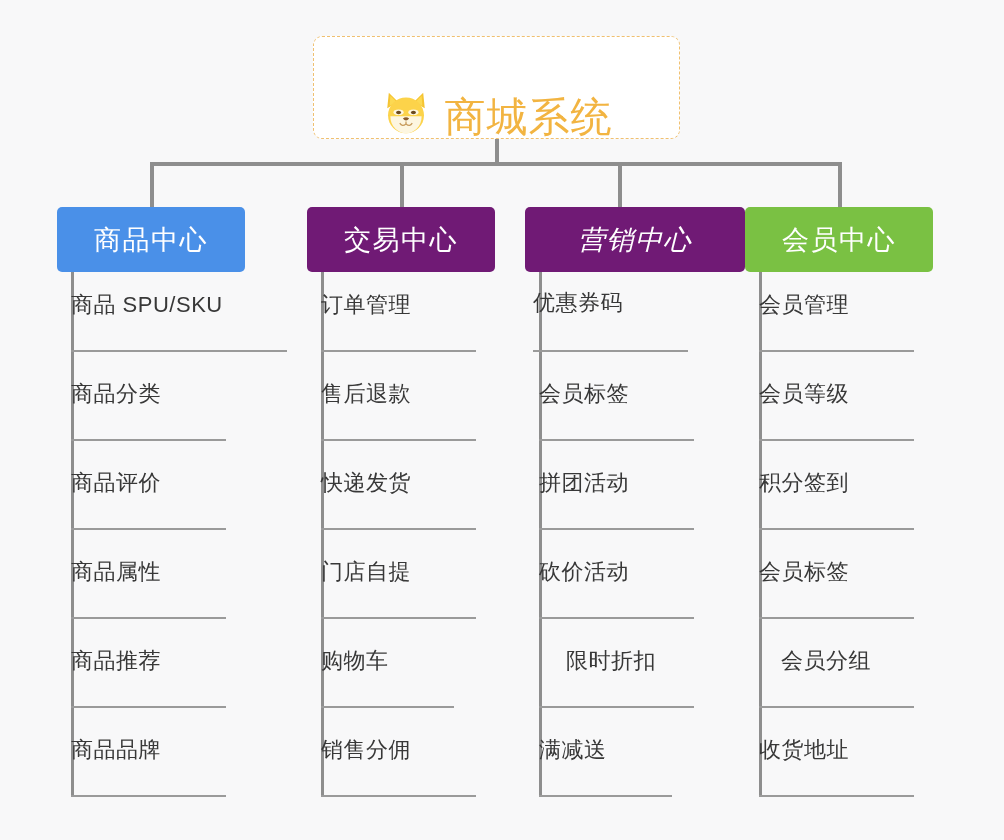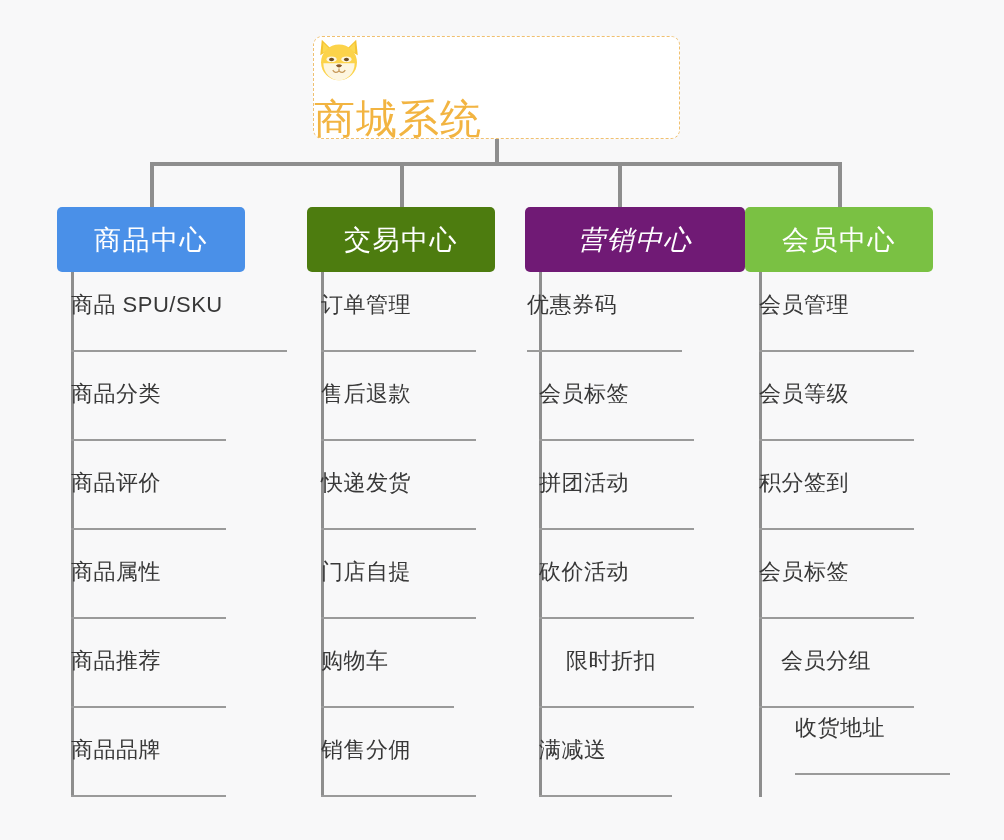--- a/index.html
+++ b/index.html
@@ -24,24 +24,23 @@
     position: absolute;
     left: 313px;
     top: 36px;
     width: 367px;
     height: 103px;
     box-sizing: border-box;
     background: #ffffff;
     border: 1px dashed #f0c070;
     border-radius: 9px;
     display: flex;
-    align-items: flex-start;
+    align-items: flex-end;
     justify-content: center;
     gap: 14px;
-    flex-direction: column;
   }
   .root-icon {
     width: 50px;
     height: 50px;
     flex: 0 0 auto;
     display: block;
   }
   .root-title {
     font-size: 41px;
     line-height: 1;
@@ -154,21 +153,21 @@
     </div>
     <div class="leaf" style="left:14px; top:412px; width:155px;">
       <span class="leaf-label">商品推荐</span>
     </div>
     <div class="leaf" style="left:14px; top:501px; width:155px;">
       <span class="leaf-label">商品品牌</span>
     </div>
   </div>
 
   <div class="column" style="left:307px;">
-    <div class="cat-box" style="width:188px; background:#4d7c0f;">
+    <div class="cat-box" style="width:188px; background:#701a75;">
       <span>交易中心</span>
     </div>
     <div class="trunk" style="left:14px; top:65px; height:525px;"></div>
     <div class="leaf" style="left:14px; top:56px; width:155px;">
       <span class="leaf-label">订单管理</span>
     </div>
     <div class="leaf" style="left:14px; top:145px; width:155px;">
       <span class="leaf-label">售后退款</span>
     </div>
     <div class="leaf" style="left:14px; top:234px; width:155px;">
@@ -183,21 +182,21 @@
     <div class="leaf" style="left:14px; top:501px; width:155px;">
       <span class="leaf-label">销售分佣</span>
     </div>
   </div>
 
   <div class="column" style="left:525px;">
     <div class="cat-box" style="width:220px; background:#701a75;font-style:italic;">
       <span>营销中心</span>
     </div>
     <div class="trunk" style="left:14px; top:65px; height:525px;"></div>
-    <div class="leaf" style="left:2px; top:56px; width:155px;">
+    <div class="leaf" style="left:8px; top:56px; width:155px;font-family:Liberation Mono, monospace;">
       <span class="leaf-label">优惠券码</span>
     </div>
     <div class="leaf" style="left:14px; top:145px; width:155px;">
       <span class="leaf-label">会员标签</span>
     </div>
     <div class="leaf" style="left:14px; top:234px; width:155px;">
       <span class="leaf-label">拼团活动</span>
     </div>
     <div class="leaf" style="left:14px; top:323px; width:155px;">
       <span class="leaf-label">砍价活动</span>
@@ -223,18 +222,18 @@
     </div>
     <div class="leaf" style="left:14px; top:234px; width:155px;">
       <span class="leaf-label">积分签到</span>
     </div>
     <div class="leaf" style="left:14px; top:323px; width:155px;">
       <span class="leaf-label">会员标签</span>
     </div>
     <div class="leaf" style="left:14px; top:412px; width:155px;padding-left:22px;">
       <span class="leaf-label">会员分组</span>
     </div>
-    <div class="leaf" style="left:14px; top:479px; width:155px;margin-left:36px;">
+    <div class="leaf" style="left:14px; top:501px; width:155px;">
       <span class="leaf-label">收货地址</span>
     </div>
   </div>
 
 </div>
 
 </body></html>

